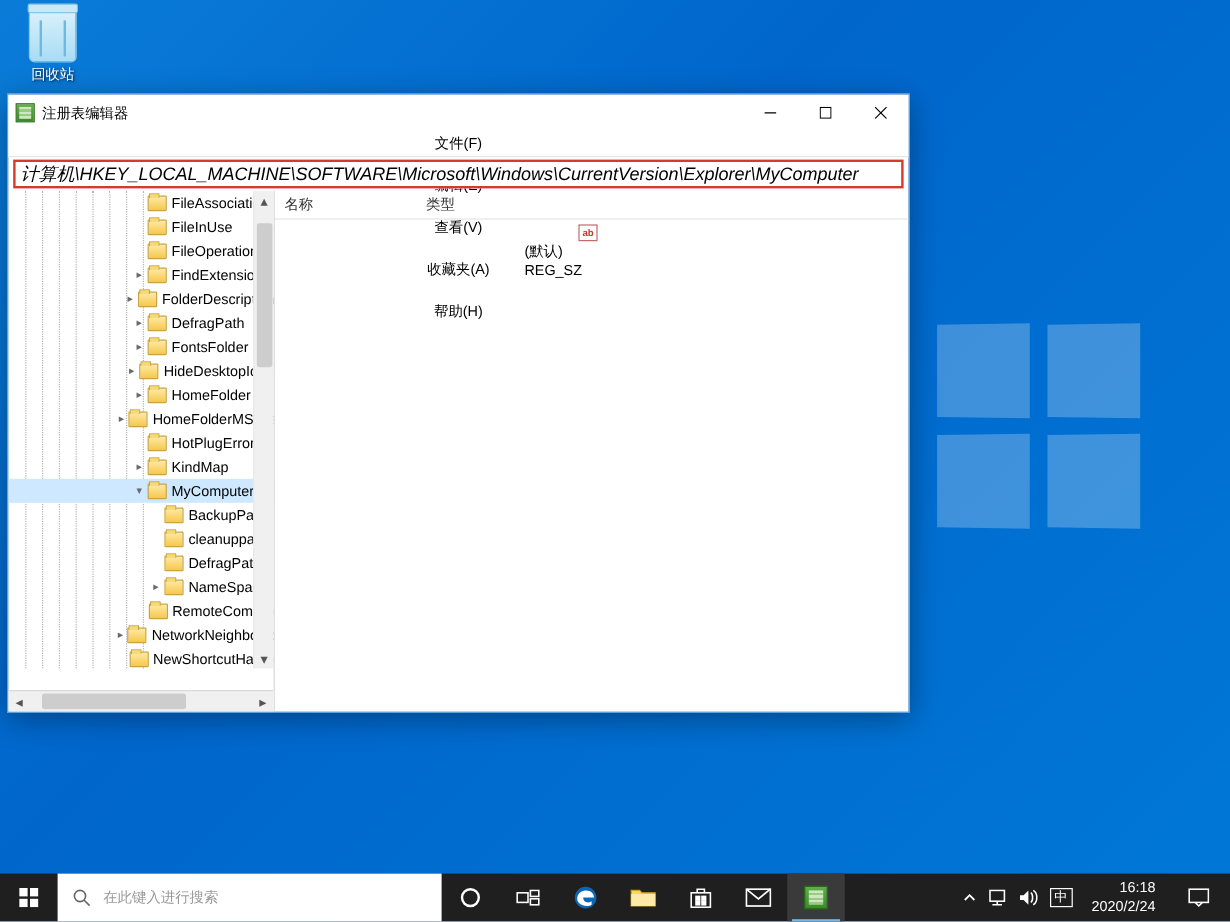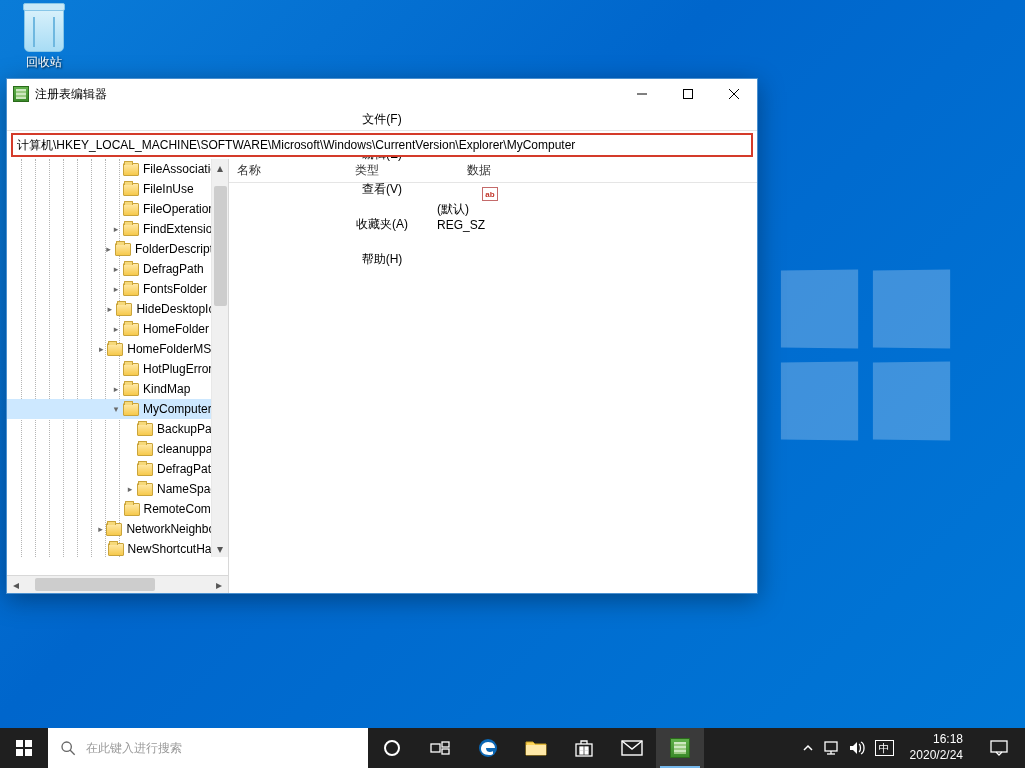--- a/index.html
+++ b/index.html
@@ -28,21 +28,21 @@
 .titlebar .spacer{flex:1;}
 .win-btn { width:46px; height:30px; display:flex; align-items:center; justify-content:center; cursor:pointer; }
 .win-btn svg{width:10px;height:10px;stroke:#000;stroke-width:1;fill:none;}
 
 
 .menubar { height:22px; display:flex; align-items:center; padding:0 6px; gap:14px; background:#fff; border-bottom:1px solid #e5e5e5;flex-direction:column; }
 .menubar span{cursor:default;padding:2px 4px;}
 
 
 .addressbar { height:24px; margin:2px 4px; border:2px solid #d43b2a; display:flex; align-items:center; padding:0 4px; background:#fff; }
-.addressbar input{border:none;outline:none;width:100%;font-size:12px;background:transparent;}
+.addressbar input{border:none;outline:none;width:100%;font-size:15px;background:transparent;font-style:italic;}
 
 
 .body { flex:1; display:flex; min-height:0; }
 .tree-pane { width:222px; border-right:1px solid #d8d8d8; overflow:hidden; position:relative; display:flex; flex-direction:column; }
 .tree-scroll { flex:1; overflow:hidden; position:relative; }
 .tree { position:absolute; left:0; right:0; top:0; }
 .tree-row { height:20px; display:flex; align-items:center; white-space:nowrap; cursor:default; padding-left:4px; }
 .tree-row.selected{background:#cde8ff;}
 .expander{width:14px;display:inline-flex;align-items:center;justify-content:center;color:#6a6a6a;font-size:9px;cursor:pointer;line-height:1;}
 .gap{width:14px;display:inline-block;}
@@ -417,21 +417,20 @@
               <div class="thumb"></div>
             </div>
           <div class="arrow">▸</div>
         </div>
       </div>
 
       <div class="list-pane">
         <div class="list-header">
           <div class="col col-name">名称</div>
           <div class="col col-type">类型</div>
-          <div class="col col-data">数据</div>
         </div>
         <div class="list-body" id="list-body">
             <div class="list-row">
               <span class="str-ico">ab</span>
               <span class="c-name">(默认)</span>
               <span class="c-type">REG_SZ</span>
             </div>
           </div>
       </div>
     </div>

